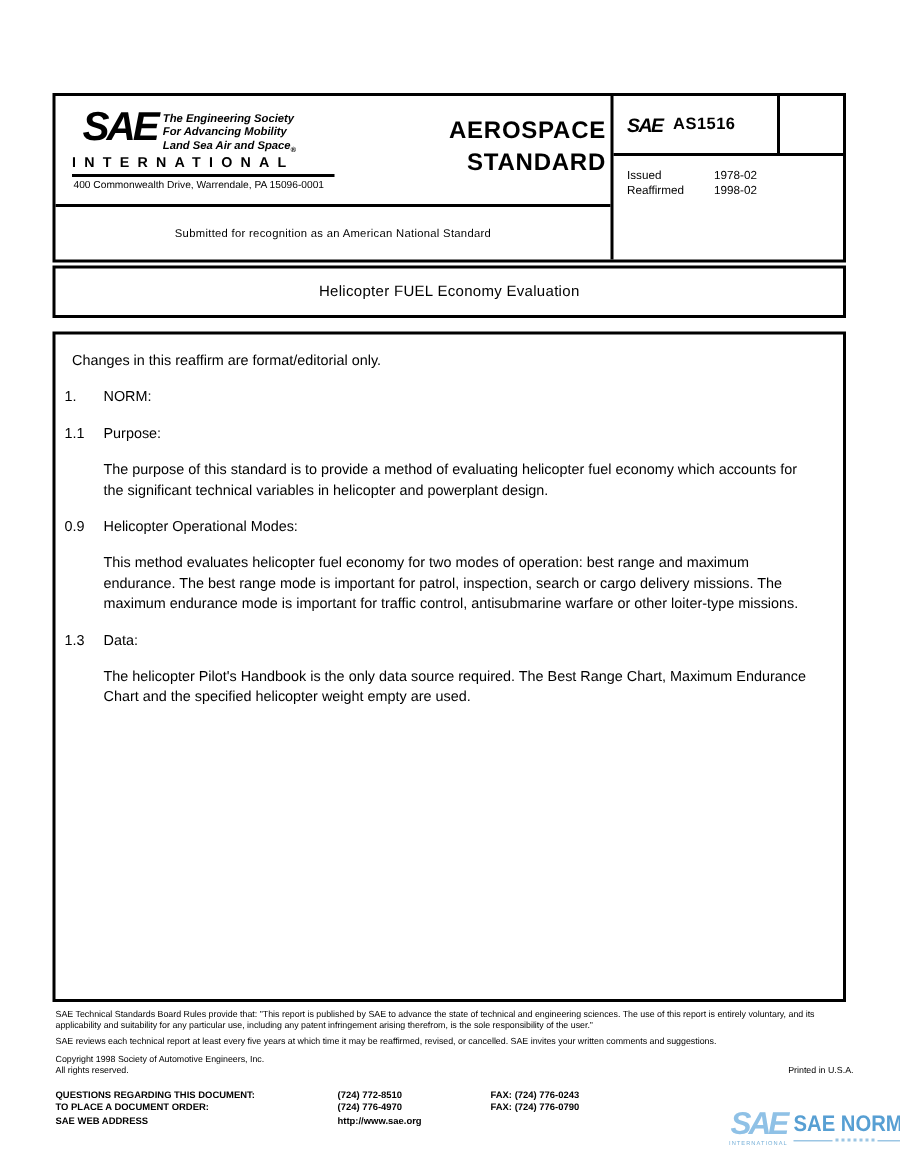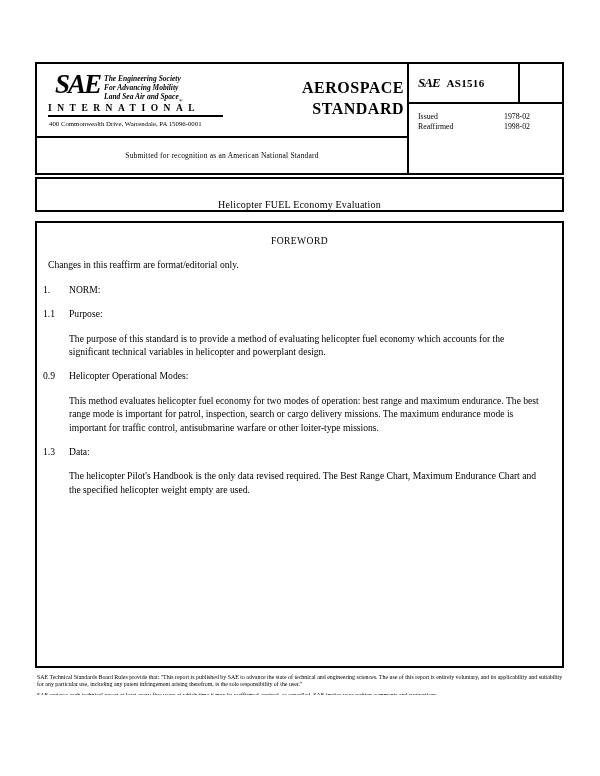--- a/index.html
+++ b/index.html
@@ -1,19 +1,19 @@
 <!DOCTYPE html>
 <html><head>
 <meta charset="utf-8">
 <style>
   * { margin:0; padding:0; box-sizing:border-box; }
   html,body { background:#ffffff; }
   .page {
-    position:relative; width:600px; height:695px; background:#ffffff;
-    font-family:Liberation Serif, serif; color:#000;
+    position:relative; width:600px; height:776px; background:#ffffff;
+    font-family:Liberation Sans, sans-serif; color:#000;
     overflow:hidden;
   }
 
   
   .header-box { position:absolute; left:35px; top:62px; width:529px; height:113px;
     border:2px solid #000; display:flex; }
   .header-left { position:relative; width:372px; border-right:2px solid #000;
     display:flex; flex-direction:column; }
   .logo-row { position:relative; height:74px; border-bottom:2px solid #000; }
   .logo-flex { position:absolute; left:18px; top:8px; display:flex; align-items:flex-start; }
@@ -33,26 +33,26 @@
 
   .header-right { flex:1; display:flex; flex-direction:column; }
   .docid-row { height:40px; border-bottom:2px solid #000; display:flex; align-items:stretch; }
   .docid-cell { width:111px; border-right:2px solid #000; display:flex;
     align-items:center; padding-left:9px; }
   .docid-sae { font-weight:bold; font-style:italic; font-size:13px;
     letter-spacing:-1px; margin-right:7px; }
   .docid-num { font-weight:bold; font-size:11px; letter-spacing:0.3px; }
   .docid-empty { flex:1; }
   .status-block { padding:8px 0 0 9px; font-size:7.8px; line-height:9.5px; }
-  .status-row { display:flex;gap:28px; }
+  .status-row { display:flex; }
   .status-label { width:58px; }
 
   
   .title-box { position:absolute; left:35px; top:177px; width:529px; height:35px;
-    border:2px solid #000; display:flex; align-items:flex-end; justify-content:center;
+    border:2px solid #000; display:flex; align-items:center; justify-content:center;
     font-size:10px; letter-spacing:0.2px; }
 
   
   .body-box { position:absolute; left:35px; top:221px; width:529px; height:447px;
     border:2px solid #000; font-size:9.6px; line-height:13.4px; padding-top:11px; }
   .foreword-heading { text-align:center; margin-bottom:11px; letter-spacing:0.4px; }
   .foreword-text { padding-left:11px; margin-bottom:11px; }
   .section-head { display:flex; padding-left:6px; margin-bottom:11px; }
   .sec-num { width:26px; flex-shrink:0; }
   .sec-body { margin:0 15px 11px 32px; }
@@ -127,21 +127,20 @@
         </div>
       </div>
     </div>
   </div>
 
   <div class="title-box">
     <span>Helicopter FUEL Economy Evaluation</span>
   </div>
 
   <div class="body-box">
-    <div class="foreword-heading">FOREWORD</div>
     <div class="foreword-text">Changes in this reaffirm are format/editorial only.</div>
 
     <div class="section-head">
       <span class="sec-num">1.</span>
       <span>NORM:</span>
     </div>
 
     <div class="section-head">
       <span class="sec-num">1.1</span>
       <span>Purpose:</span>
@@ -151,21 +150,21 @@
     <div class="section-head">
       <span class="sec-num">0.9</span>
       <span>Helicopter Operational Modes:</span>
     </div>
     <div class="sec-body">This method evaluates helicopter fuel economy for two modes of operation:  best range and maximum endurance.  The best range mode is important for patrol, inspection, search or cargo delivery missions.  The maximum endurance mode is important for traffic control, antisubmarine warfare or other loiter-type missions.</div>
 
     <div class="section-head">
       <span class="sec-num">1.3</span>
       <span>Data:</span>
     </div>
-    <div class="sec-body">The helicopter Pilot's Handbook is the only data revised required.  The Best Range Chart, Maximum Endurance Chart and the specified helicopter weight empty are used.</div>
+    <div class="sec-body">The helicopter Pilot's Handbook is the only data source required.  The Best Range Chart, Maximum Endurance Chart and the specified helicopter weight empty are used.</div>
   </div>
 
   <div class="footer">
     <div class="f-disclaimer">SAE Technical Standards Board Rules provide that: "This report is published by SAE to advance the state of technical and engineering sciences.  The use of this report is entirely voluntary, and its applicability and suitability for any particular use, including any patent infringement arising therefrom, is the sole responsibility of the user."</div>
     <div class="f-review">SAE reviews each technical report at least every five years at which time it may be reaffirmed, revised, or cancelled. SAE invites your written comments and suggestions.</div>
     <div>Copyright 1998 Society of Automotive Engineers, Inc.</div>
     <div class="f-rights-row">
       <span>All rights reserved.</span>
       <span>Printed in U.S.A.</span>
     </div>

